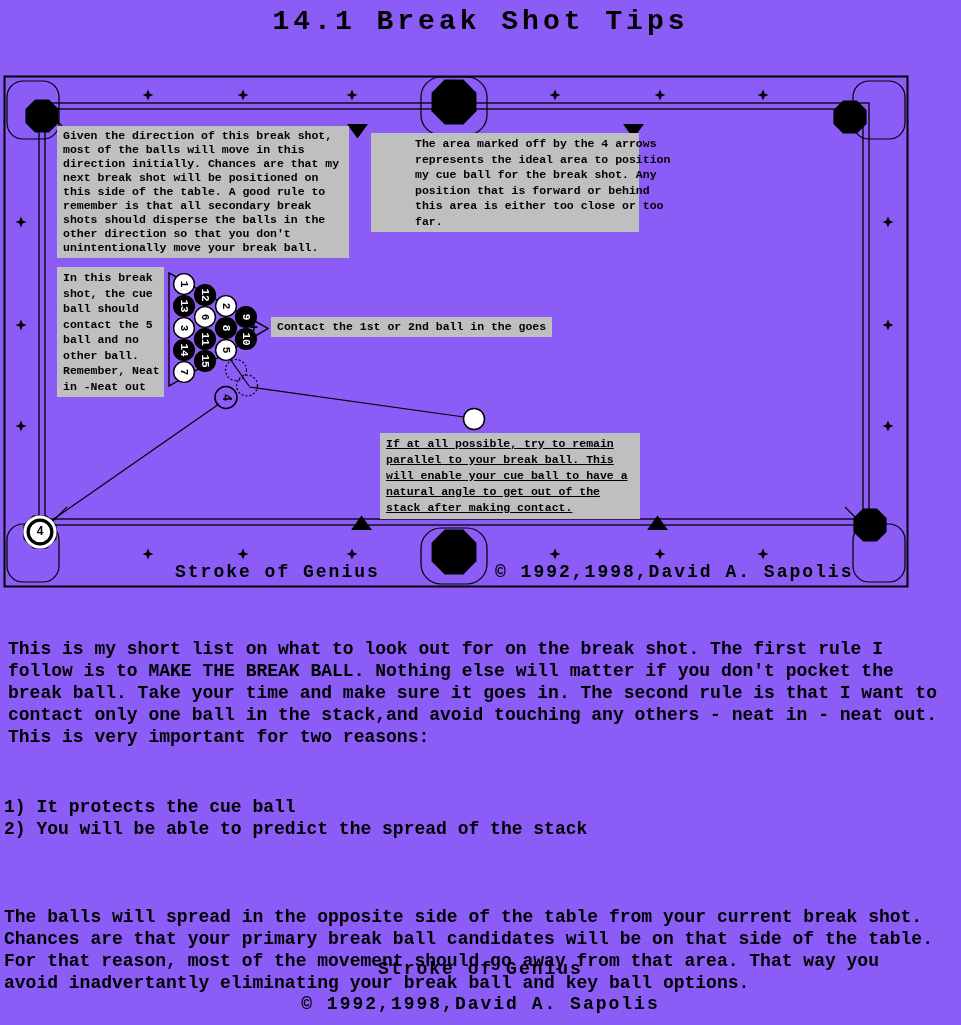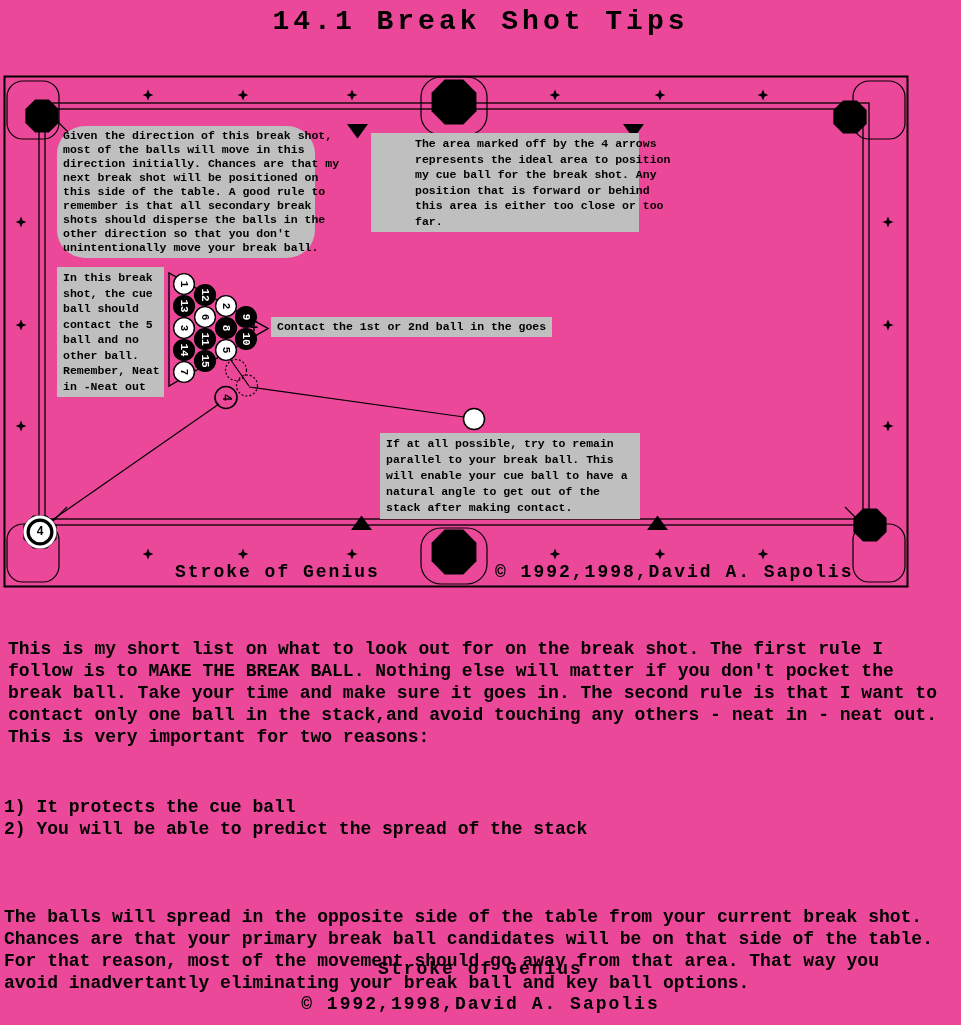--- a/index.html
+++ b/index.html
@@ -1,36 +1,36 @@
 <!DOCTYPE html>
 <html><head>
 <meta charset="utf-8">
 <style>
   * { box-sizing: border-box; }
   html, body { margin: 0; padding: 0; background: #fff; }
   .page {
     position: relative; width: 961px; height: 1025px; overflow: hidden;
-    background: #ec4899; color: #000;
+    background: #8b5cf6; color: #000;
     font-family: "Liberation Mono", monospace; font-weight: bold;
   }
   .title {
     position: absolute; top: 6px; left: 0; width: 100%;
     text-align: center; font-size: 28px; letter-spacing: 4px; white-space: pre;
   }
   .table-wrap { position: absolute; left: 3px; top: 75px; width: 906px; height: 513px; }
   .table-wrap svg { position: absolute; left: 0; top: 0; }
   .note {
     position: absolute; background: #bfbfbf; color: #000;
     font-size: 11.5px; line-height: 14px; white-space: pre; padding: 3px 6px;
   }
-  #note-direction { left: 54px;  top: 51px;  width: 258px; border-radius: 28px; }
+  #note-direction { left: 54px;  top: 51px;  width: 292px; }
   #note-area      { left: 368px; top: 58px;  width: 268px; line-height: 15.5px; padding-left: 44px; }
   #note-contact   { left: 54px;  top: 192px; width: 107px; line-height: 15.5px; }
   #note-label     { left: 268px; top: 242px; }
-  #note-parallel  { left: 377px; top: 358px; width: 260px; line-height: 16px; }
+  #note-parallel  { left: 377px; top: 358px; width: 260px; line-height: 16px; text-decoration: underline; }
   .credit-left  { position: absolute; left: 172px; top: 487px; font-size: 18px; letter-spacing: 2px; white-space: pre; }
   .credit-right { position: absolute; left: 492px; top: 487px; font-size: 18px; letter-spacing: 2px; white-space: pre; }
   .bodytext { position: absolute; left: 4px; top: 590px; font-size: 18px; line-height: 22px; white-space: pre; }
   .para { margin: 0 0 22px 0; }
   .para.tight { margin: 4px; }
   .footer-line1, .footer-line2 {
     position: absolute; left: 0; width: 100%; text-align: center;
     font-size: 18px; letter-spacing: 2px; white-space: pre;
   }
   .footer-line1 { top: 959px; }

